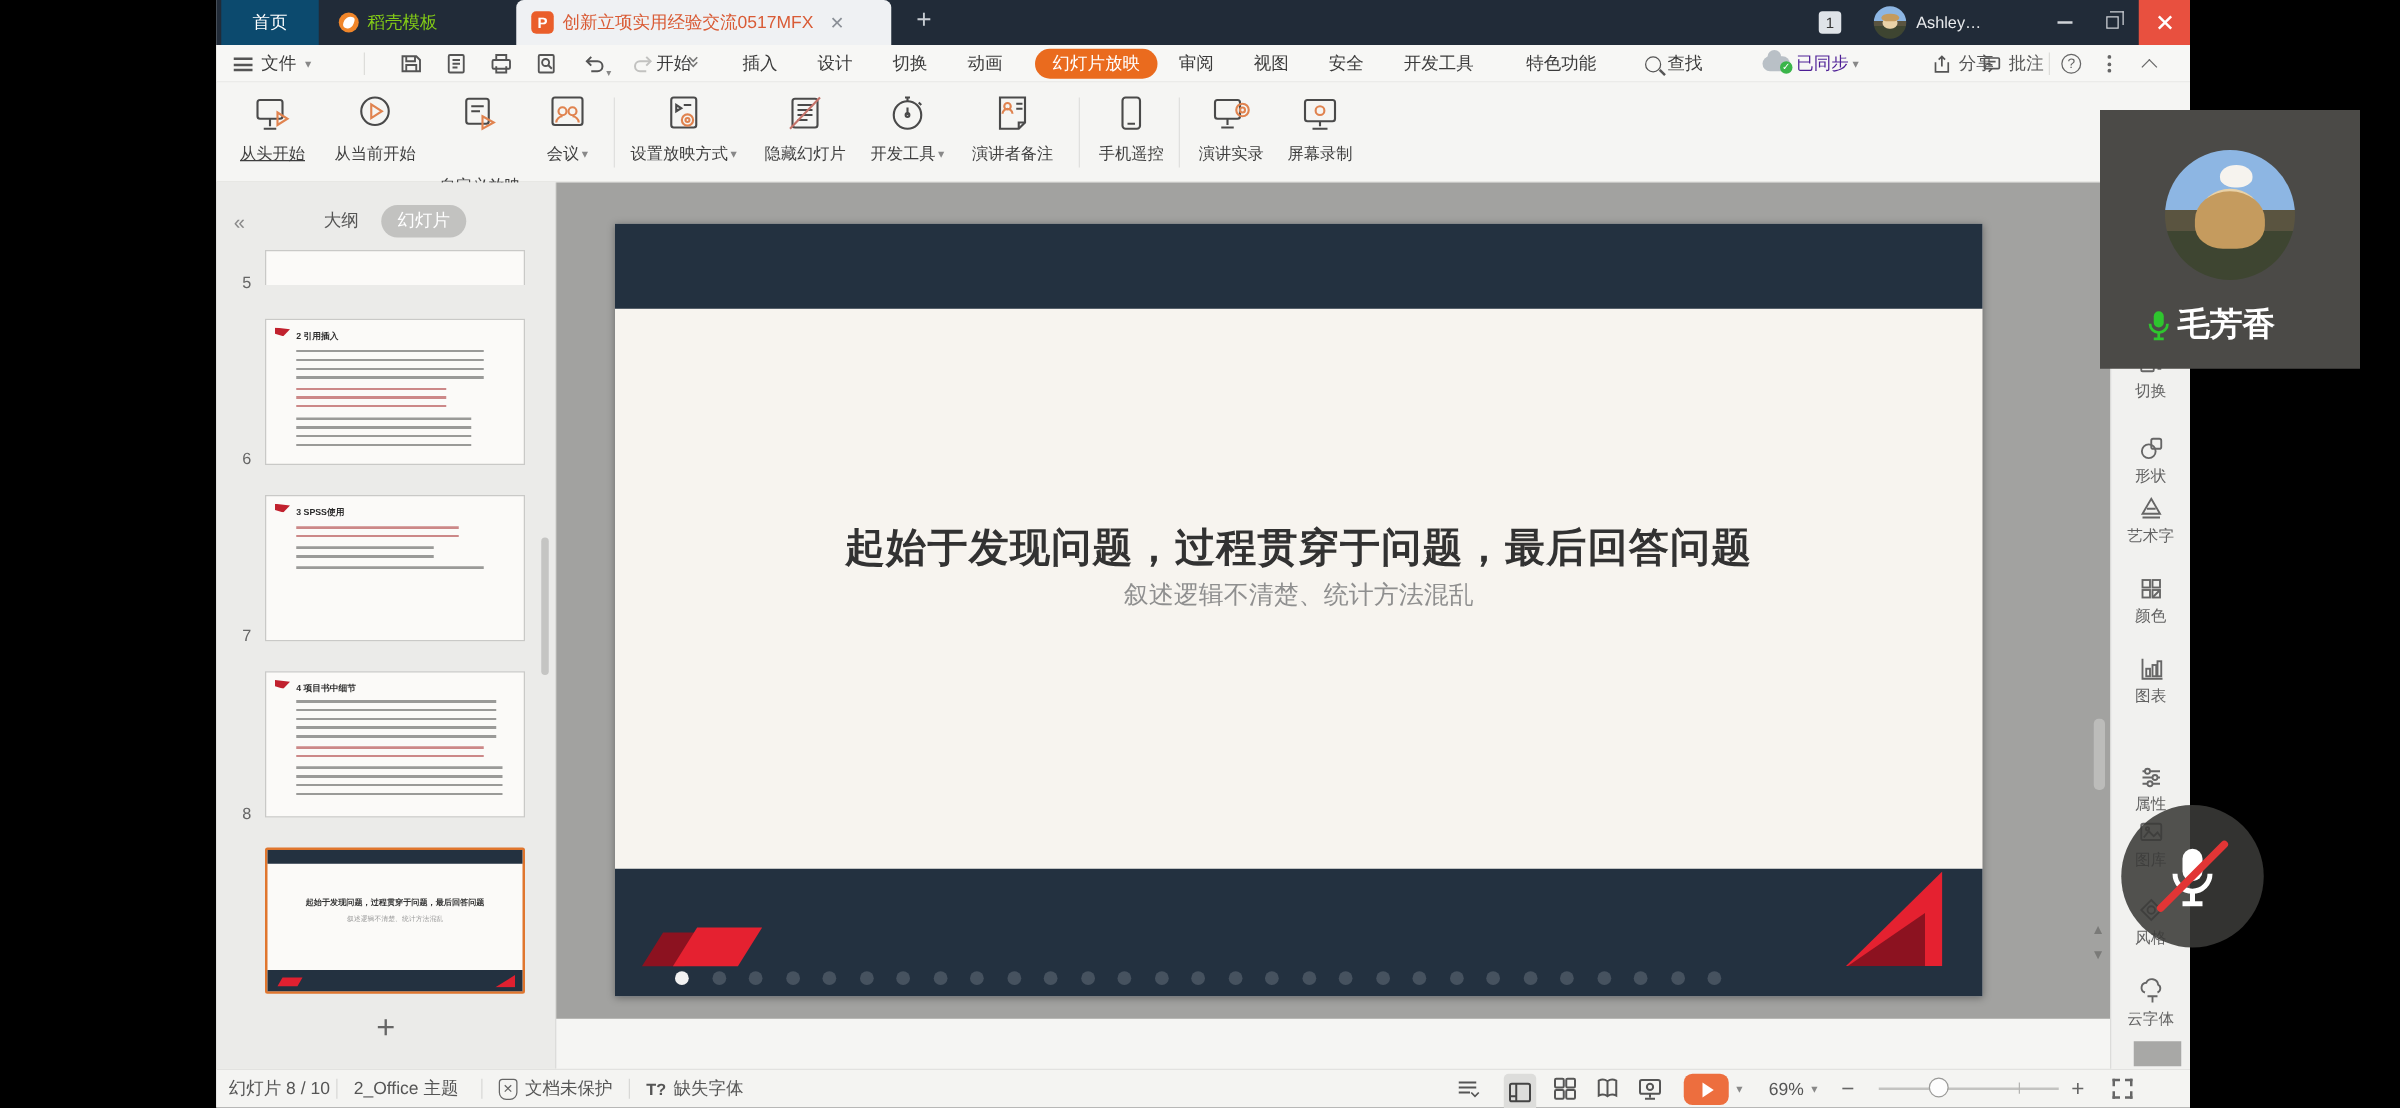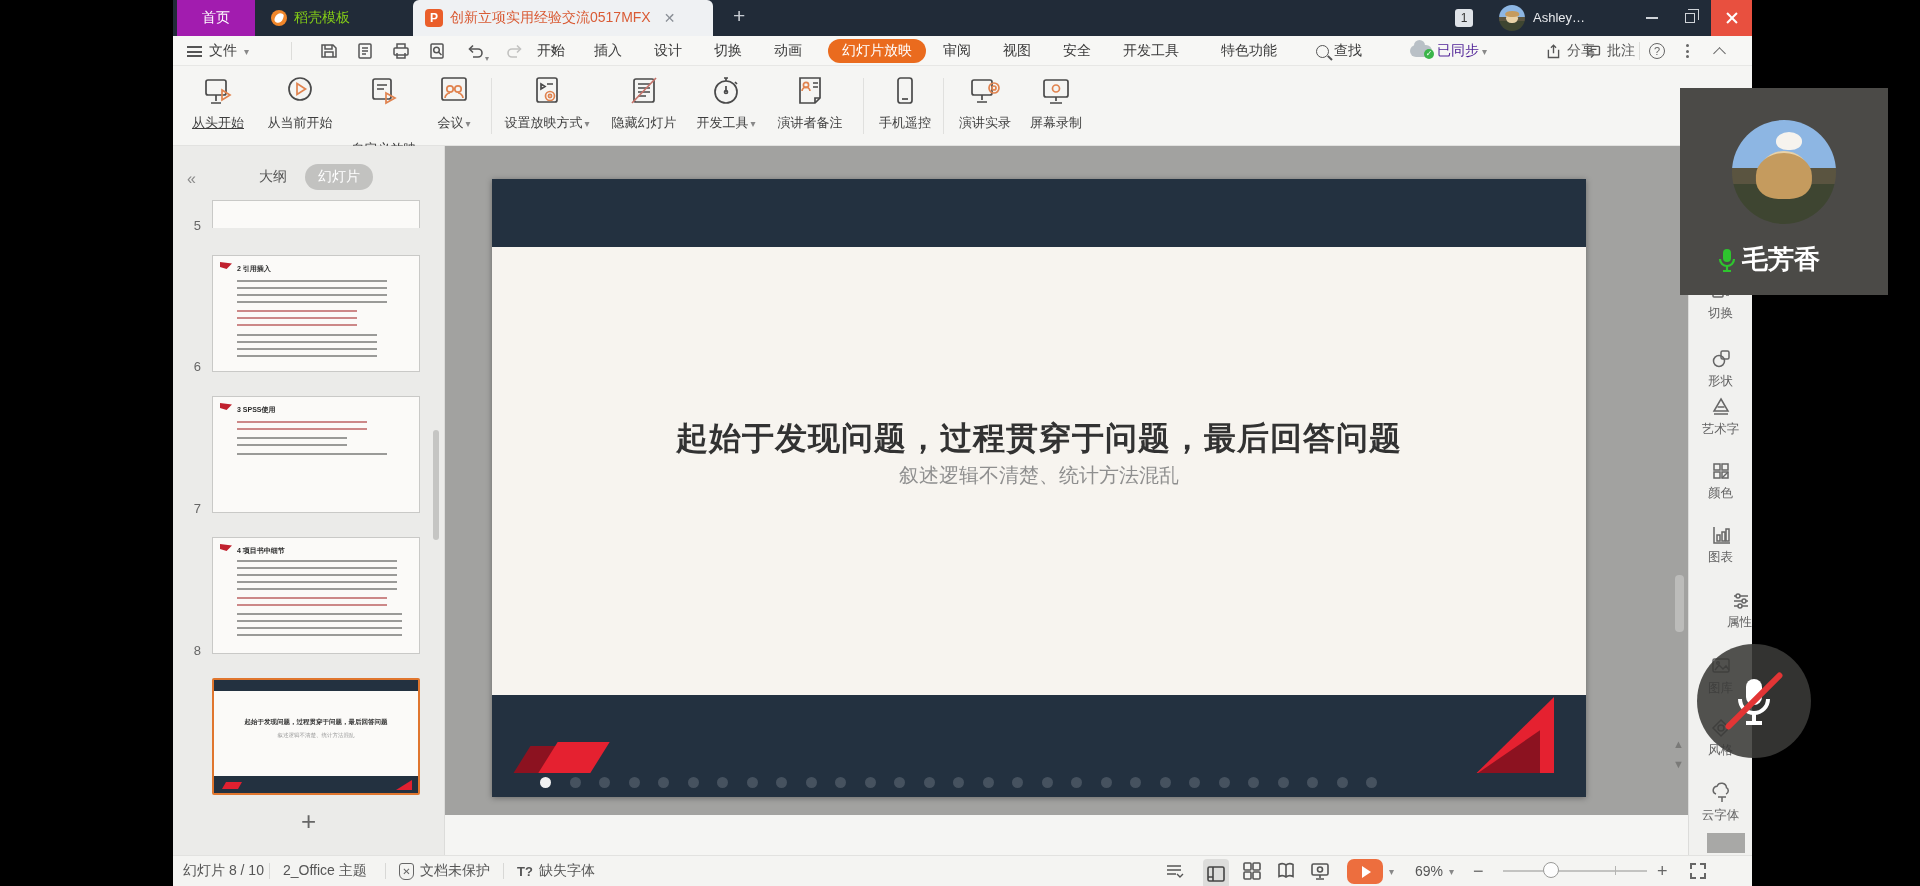--- a/index.html
+++ b/index.html
@@ -7,21 +7,21 @@
               font-family:"Liberation Sans", sans-serif; }
   .abs { position:absolute; }
 
   
   #app { position:absolute; left:173px; top:0; width:1579px; height:886px; background:#f5f5f3; }
 
   
   #tabbar { position:absolute; left:0; top:0; width:100%; height:36px; background:#212b38; }
   .tab { position:absolute; top:0; height:36px; display:flex; align-items:center; gap:7px;
          font-size:14px; padding:0 12px; cursor:default; }
-  .tab-home { left:4px; width:78px; justify-content:center; background:#a21caf; color:#fff; }
+  .tab-home { left:4px; width:78px; justify-content:center; background:#0c4a6e; color:#fff; }
   .tab-docer { left:86px; color:#84cc16; }
   .docer-ic { width:16px; height:16px; border-radius:50%; background:#f0862a; position:relative; }
   .docer-ic::after{ content:""; position:absolute; left:4px; top:3px; width:8px; height:10px;
                     background:#fff; border-radius:70% 30% 60% 40%; transform:rotate(18deg); }
   .tab-doc { left:240px; width:300px; background:#eff1f3; color:#d95b35; border-radius:6px 6px 0 0; }
   .ppt-ic { width:18px; height:18px; border-radius:4px; background:#ea5e2a; color:#fff; font-size:12px;
             font-weight:bold; display:flex; align-items:center; justify-content:center; flex:none;}
   .tab-doc .title { white-space:nowrap; overflow:hidden; max-width:220px; }
   .tab-close { color:#8a8f96; font-size:14px; margin-left:6px; }
   .tab-new { position:absolute; left:560px; top:4px; color:#c7ccd2; font-size:21px; }
@@ -253,21 +253,21 @@
     <div class="qi" style="left:332px;">
       <svg viewBox="0 0 20 20" fill="none" stroke="#c2c2c0" stroke-width="1.6">
           <path d="M15 8 h-8 a4 4 0 0 0 0 8 h5"></path>
           <path d="M12 4.5 L15.5 8 L12 11.5"></path>
         </svg></div>
     <div class="qi" style="left:372px;">
       <svg viewBox="0 0 20 20" fill="none" stroke="#777" stroke-width="1.6">
           <path d="M6 6 l4 4 l4 -4 M6 11 l4 4 l4 -4" transform="scale(0.8) translate(2,0)"></path>
         </svg></div>
 
-    <div class="mb mitem" style="left:362px;">
+    <div class="mb mitem" style="left:350px;">
         <span>开始</span>
       </div>
     <div class="mb mitem" style="left:419px;">
         <span>插入</span>
       </div>
     <div class="mb mitem" style="left:479px;">
         <span>设计</span>
       </div>
     <div class="mb mitem" style="left:539px;">
         <span>切换</span>
@@ -641,21 +641,21 @@
       </div>
     <div class="rs-item" style="top:378px;">
       <svg viewBox="0 0 22 22" fill="none" stroke="#666" stroke-width="1.5">
           <path d="M4 3 v16 h16"></path>
           <rect x="7" y="11" width="3" height="6"></rect>
           <rect x="12" y="8" width="3" height="9"></rect>
           <rect x="17" y="5" width="3" height="12" transform="translate(-1,0)"></rect>
         </svg>
       <span>图表</span>
       </div>
-    <div class="rs-item" style="top:443px;align-items:flex-end;">
+    <div class="rs-item" style="top:464px;">
       <svg viewBox="0 0 22 22" fill="none" stroke="#666" stroke-width="1.5">
           <path d="M4 7 h14 M4 12 h14 M4 17 h14"></path>
           <circle cx="8" cy="7" r="2" fill="#f1f1ef"></circle>
           <circle cx="14" cy="12" r="2" fill="#f1f1ef"></circle>
           <circle cx="10" cy="17" r="2" fill="#f1f1ef"></circle>
         </svg>
       <span>属性</span>
       </div>
     <div class="rs-item" style="top:509px;">
       <svg viewBox="0 0 22 22" fill="none" stroke="#666" stroke-width="1.5">

